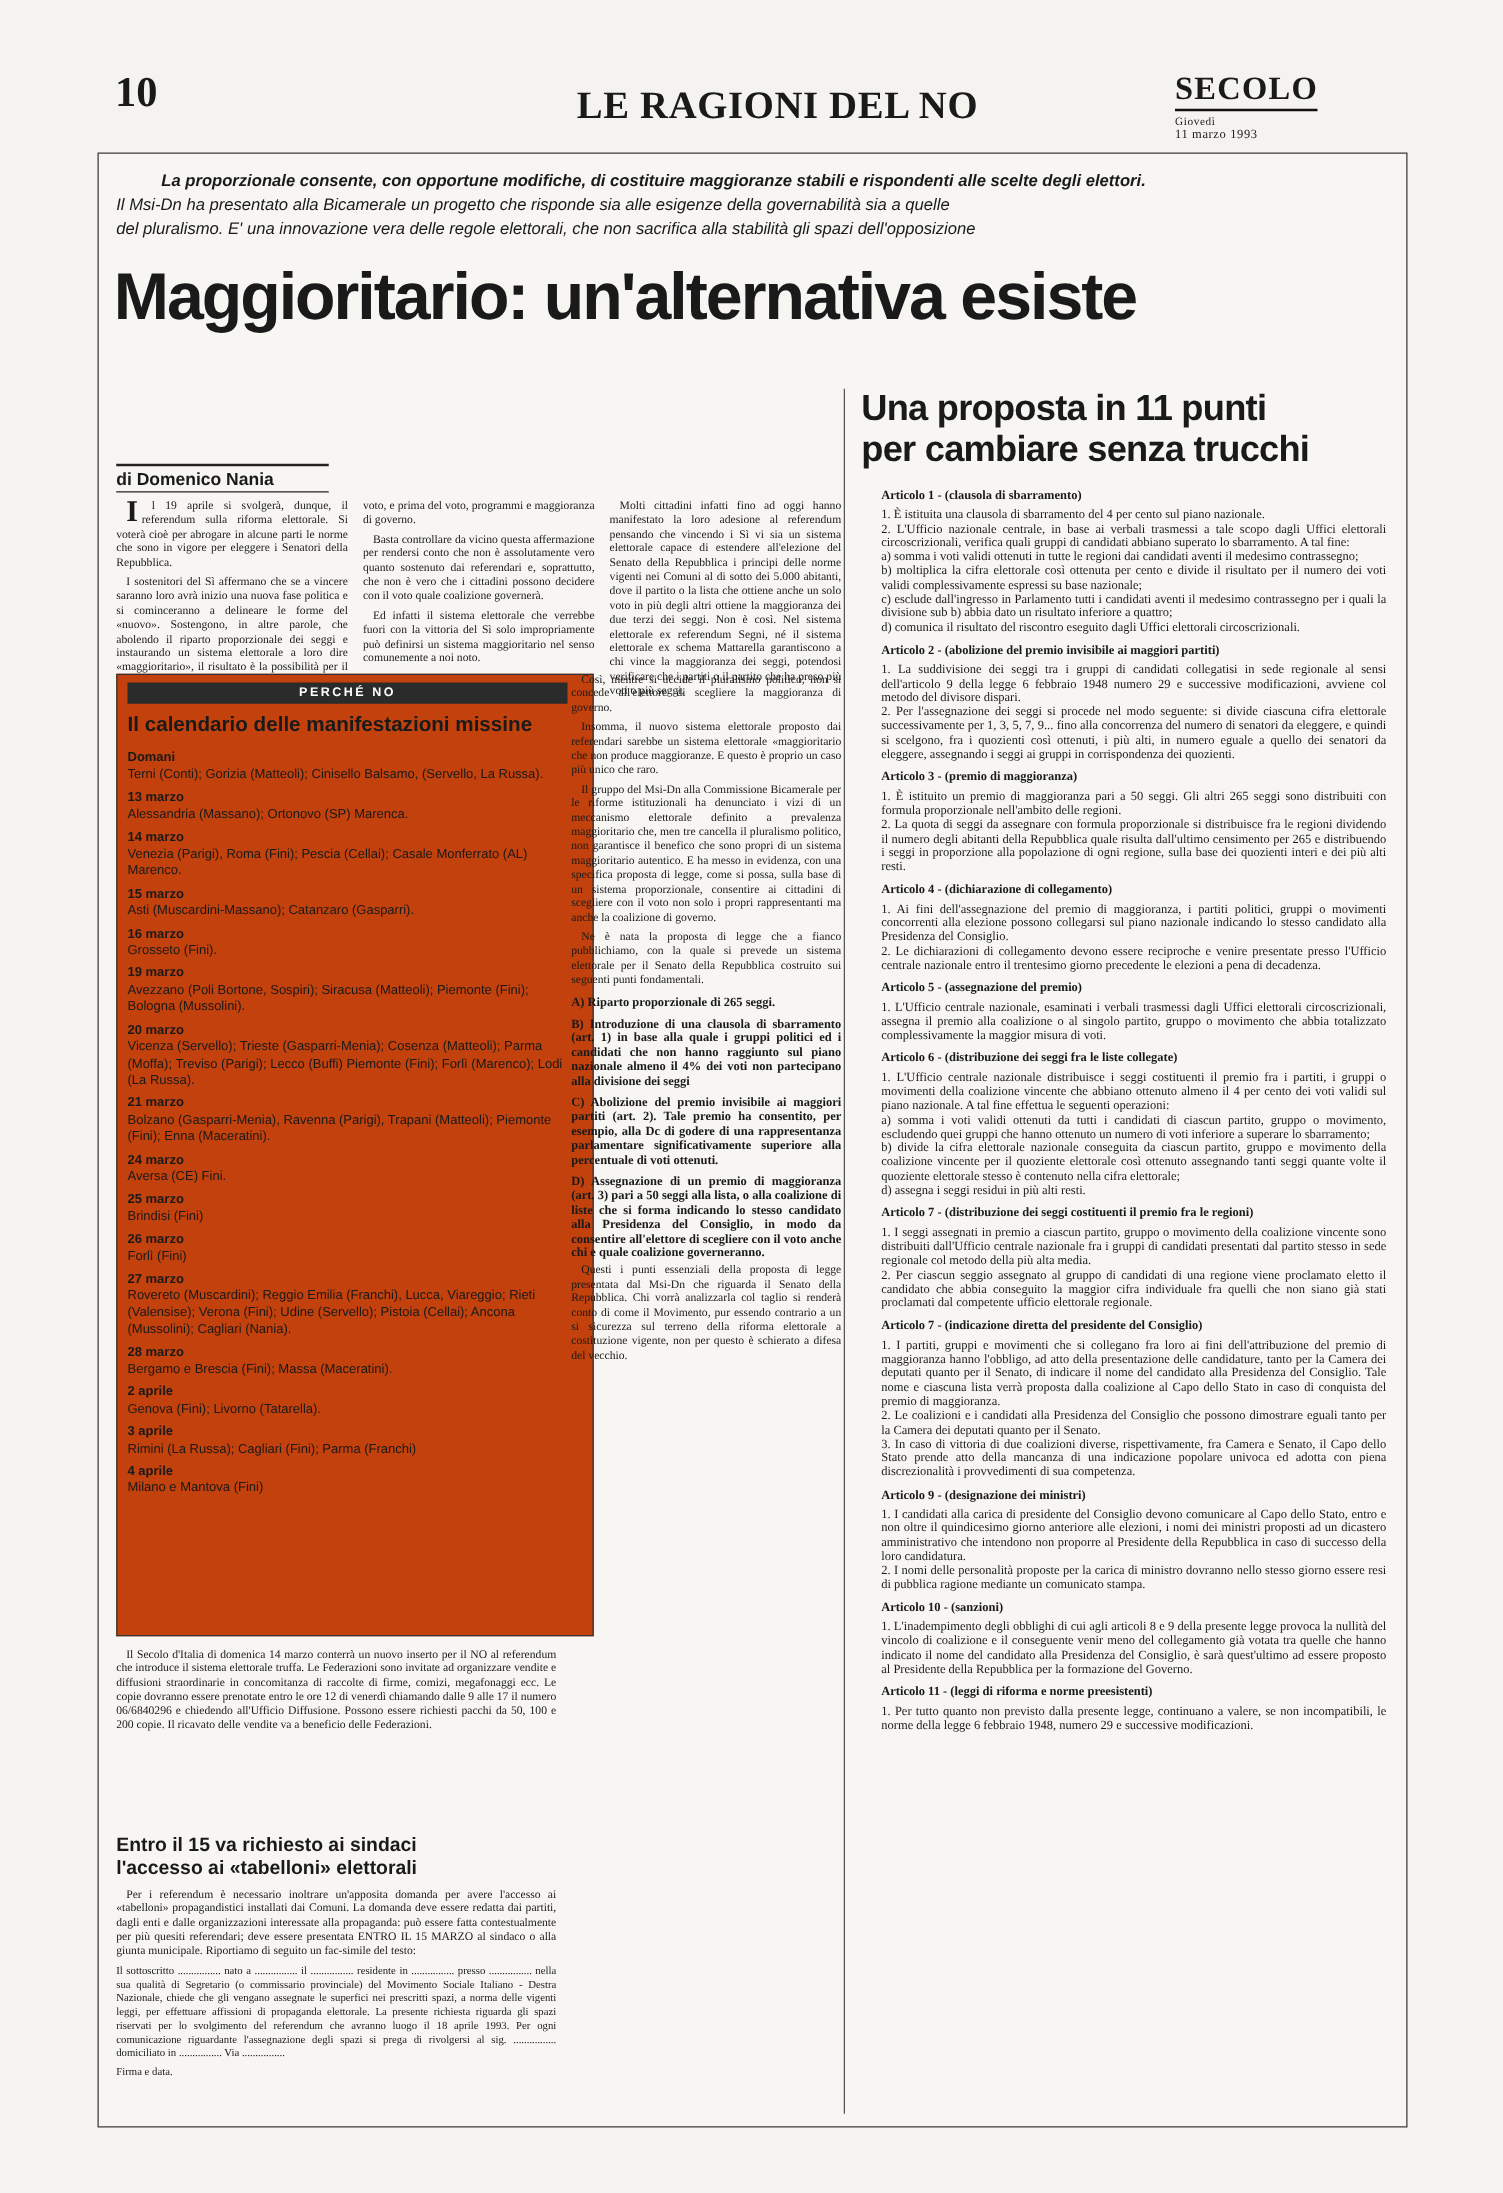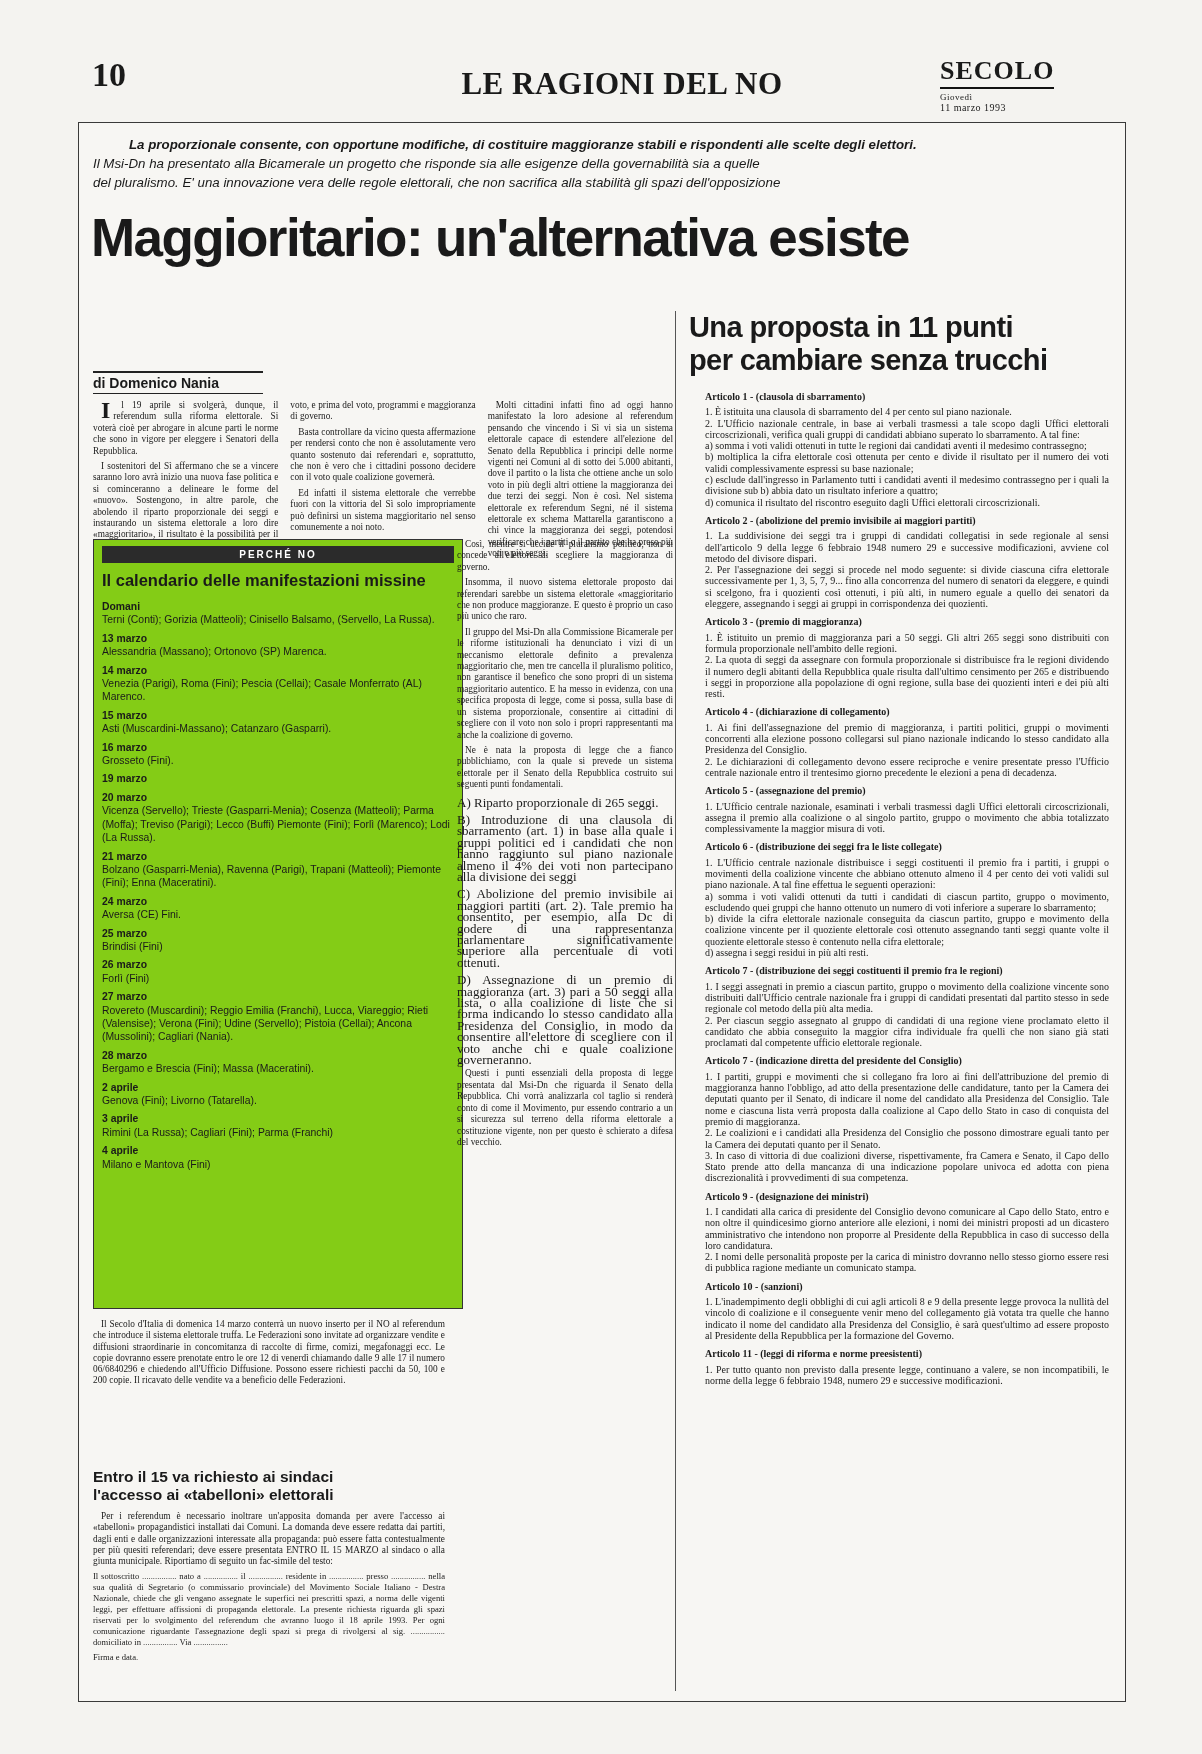--- a/index.html
+++ b/index.html
@@ -24,37 +24,37 @@
          font-weight:bold;font-size:53px;letter-spacing:-1.6px;line-height:58px;}
   
   .lcol{position:absolute;left:14px;top:248px;width:580px;}
   .byline{font-family:"Liberation Sans",sans-serif;font-weight:bold;font-size:14px;border-top:2px solid #222;border-bottom:1px solid #222;
           padding:2px 0 2px 0;width:170px;margin-bottom:6px;}
   .cols3{column-count:3;column-gap:12px;font-size:9.3px;line-height:11.4px;text-align:justify;
          font-family:"Liberation Serif",serif;hyphens:auto;}
   .cols3 p{margin:0 0 4px 0;text-indent:8px;}
   .dropcapwrap::first-letter{font-size:24px;font-weight:bold;float:left;line-height:20px;padding-right:3px;}
   
-  .boxno{position:absolute;left:14px;top:416px;width:352px;border:1px solid #333;background:#84cc16;padding:0 8px 8px 8px;height:760px;}
+  .boxno{position:absolute;left:14px;top:416px;width:352px;border:1px solid #333;background:#c2410c;padding:0 20px 8px 8px;height:760px;}
   .boxno-hd{background:#2b2b2b;color:#fff;font-family:"Liberation Sans",sans-serif;font-weight:bold;
             font-size:10px;text-align:center;letter-spacing:2px;padding:3px 0;margin:6px 0 8px 0;}
   .boxno h3{font-family:"Liberation Sans",sans-serif;font-size:16.5px;font-weight:bold;margin:0 0 10px 0;line-height:19px;}
   .cal{font-family:"Liberation Sans",sans-serif;font-size:10.4px;line-height:13.4px;}
   .cal .d{font-weight:bold;margin-top:5px;}
   .cal .e{margin:0 0 2px 0;}
   
   .lart{position:absolute;width:352px;font-family:"Liberation Serif",serif;}
   .lart h4{font-family:"Liberation Sans",sans-serif;font-size:15.5px;font-weight:bold;line-height:18px;margin:0 0 7px 0;}
   .lart .body{font-size:9.3px;line-height:11.3px;text-align:justify;}
   .lart .body p{margin:0 0 4px 0;text-indent:8px;}
   .facsim{font-size:8.6px;line-height:11px;text-align:justify;}
   
   .mcol{position:absolute;left:378px;top:416px;width:216px;font-size:9.3px;line-height:11.4px;text-align:justify;}
   .mcol p{margin:0 0 4px 0;text-indent:8px;}
-  .mcol h5{font-size:13px;font-weight:normal;margin:6px 0 3px 0;text-indent:0;}
+  .mcol h5{font-size:10px;font-weight:bold;margin:6px 0 3px 0;text-indent:0;}
   
   .rcol{position:absolute;left:610px;top:188px;width:420px;}
   .rcol .vrule{position:absolute;left:-14px;top:0;width:1px;height:1380px;background:#555;}
   .rtitle{font-family:"Liberation Sans",sans-serif;font-weight:bold;font-size:29px;line-height:33px;letter-spacing:-.6px;margin-bottom:14px;}
   .rbody{font-size:10px;line-height:11.3px;text-align:justify;margin-left:16px;}
   .rbody p{margin:0 0 4px 0;}
   .rbody .art{font-weight:bold;margin-top:7px;}
 </style>
 </head>
 <body>
@@ -102,20 +102,21 @@
         <div class="e">Terni (Conti); Gorizia (Matteoli); Cinisello Balsamo, (Servello, La Russa).</div>
         <div class="d">13 marzo</div>
         <div class="e">Alessandria (Massano); Ortonovo (SP) Marenca.</div>
         <div class="d">14 marzo</div>
         <div class="e">Venezia (Parigi), Roma (Fini); Pescia (Cellai); Casale Monferrato (AL) Marenco.</div>
         <div class="d">15 marzo</div>
         <div class="e">Asti (Muscardini-Massano); Catanzaro (Gasparri).</div>
         <div class="d">16 marzo</div>
         <div class="e">Grosseto (Fini).</div>
         <div class="d">19 marzo</div>
+        <div class="e">Avezzano (Poli Bortone, Sospiri); Siracusa (Matteoli); Piemonte (Fini); Bologna (Mussolini).</div>
         <div class="d">20 marzo</div>
         <div class="e">Vicenza (Servello); Trieste (Gasparri-Menia); Cosenza (Matteoli); Parma (Moffa); Treviso (Parigi); Lecco (Buffi) Piemonte (Fini); Forlì (Marenco); Lodi (La Russa).</div>
         <div class="d">21 marzo</div>
         <div class="e">Bolzano (Gasparri-Menia), Ravenna (Parigi), Trapani (Matteoli); Piemonte (Fini); Enna (Maceratini).</div>
         <div class="d">24 marzo</div>
         <div class="e">Aversa (CE) Fini.</div>
         <div class="d">25 marzo</div>
         <div class="e">Brindisi (Fini)</div>
         <div class="d">26 marzo</div>
         <div class="e">Forlì (Fini)</div>

